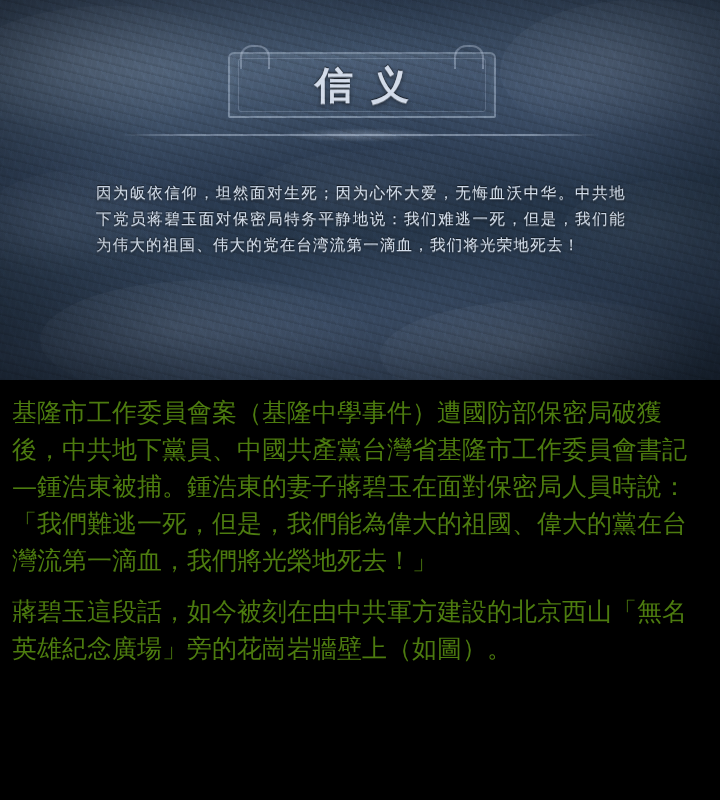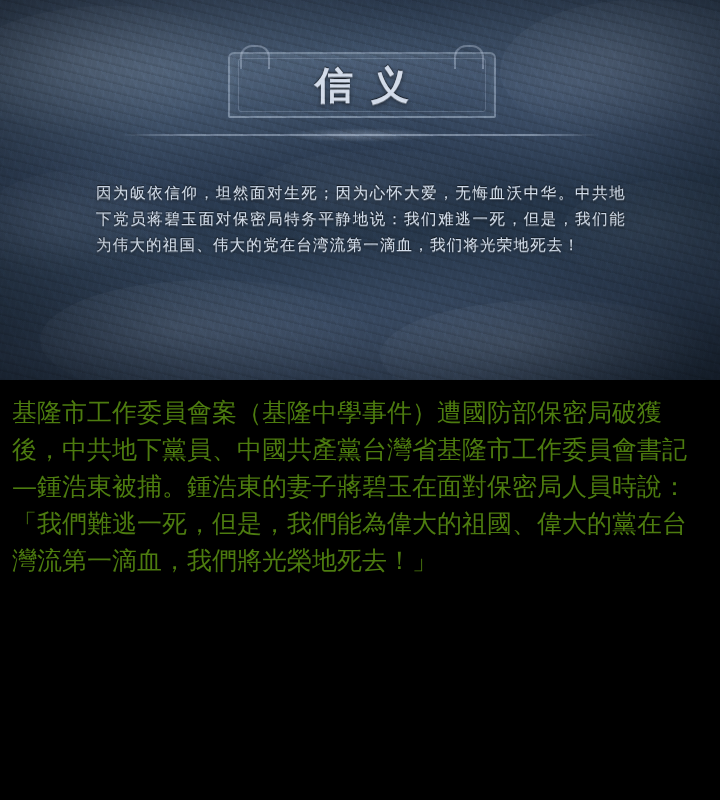--- a/index.html
+++ b/index.html
@@ -217,15 +217,16 @@
 
     <div class="inscription">
       <p>因为皈依信仰，坦然面对生死；因为心怀大爱，无悔血沃中华。中共地下党员蒋碧玉面对保密局特务平静地说：我们难逃一死，但是，我们能为伟大的祖国、伟大的党在台湾流第一滴血，我们将光荣地死去！</p>
     </div>
 
     <div class="photo-vignette"></div>
   </div>
 
   <div class="caption">
     <p>基隆市工作委員會案（基隆中學事件）遭國防部保密局破獲後，中共地下黨員、中國共產黨台灣省基隆市工作委員會書記—鍾浩東被捕。鍾浩東的妻子蔣碧玉在面對保密局人員時說：「我們難逃一死，但是，我們能為偉大的祖國、偉大的黨在台灣流第一滴血，我們將光榮地死去！」</p>
+    <p>蔣碧玉這段話，如今被刻在由中共軍方建設的北京西山「無名英雄紀念廣場」旁的花崗岩牆壁上（如圖）。</p>
   </div>
 
 </div>
 
 </body></html>

